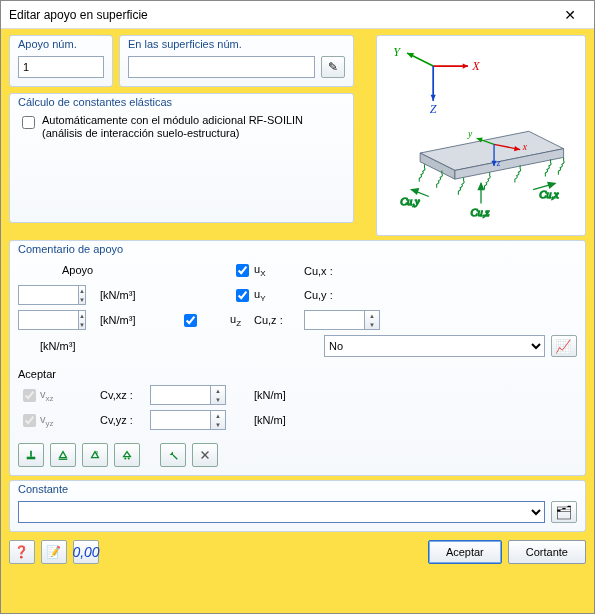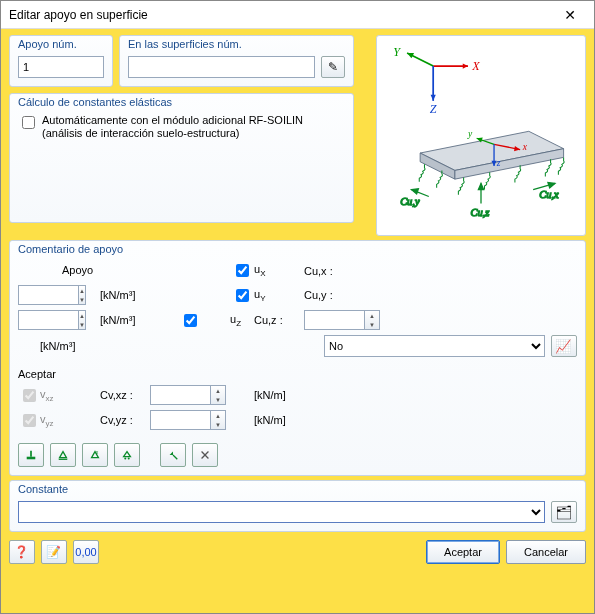--- a/index.html
+++ b/index.html
@@ -451,21 +451,21 @@
     </div>
 
     <div class="footer">
       <button class="ico">
           <span>❓</span>
         </button>
       <button class="ico">
           <span>📝</span>
         </button>
       <button class="ico">
-          <span style="font-size:11px;color:#14c">0,00</span>
+          <span style="font-size:14px;font-style:italic;color:#14c">0,00</span>
         </button>
       <div class="spacer"></div>
       <button class="dlg-btn primary">Aceptar</button>
-      <button class="dlg-btn">Cancelar</button>
+      <button class="dlg-btn">Cortante</button>
     </div>
 
   </div>
 </div>
 
 </body></html>

